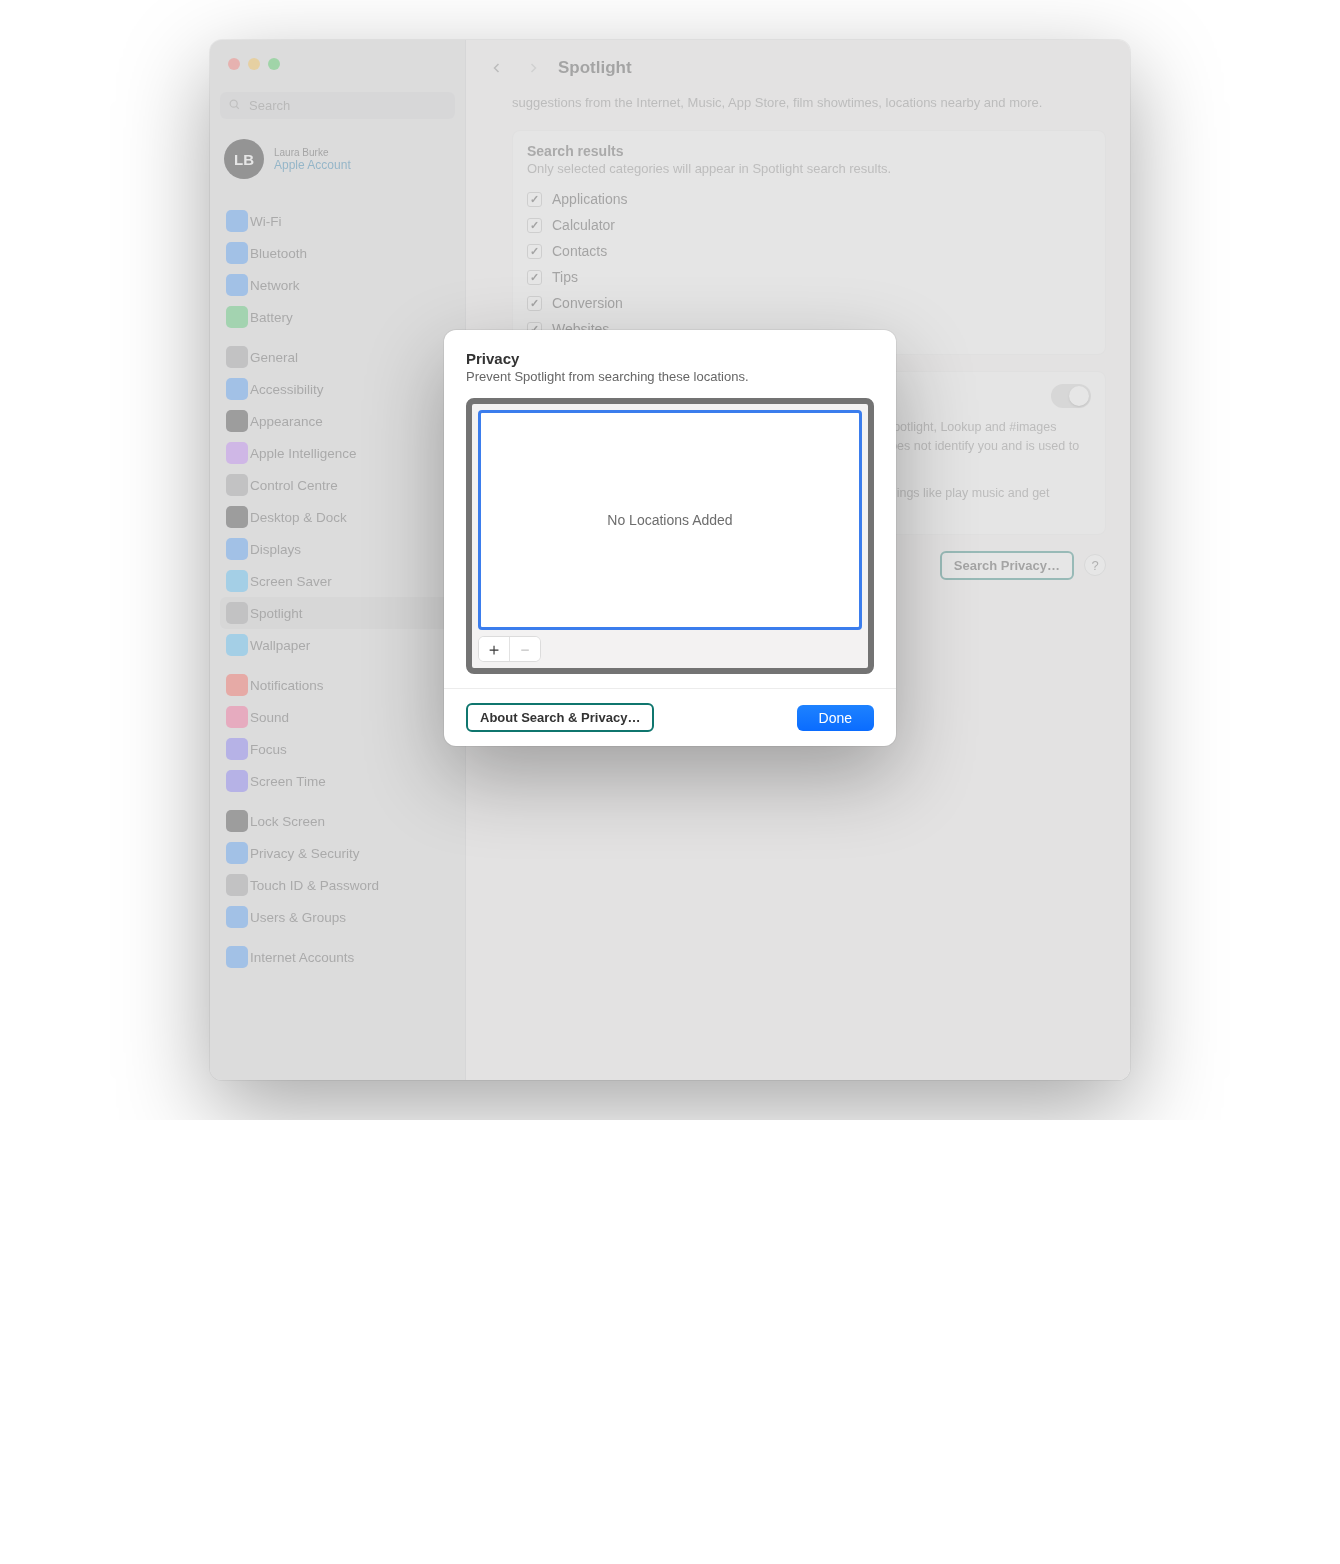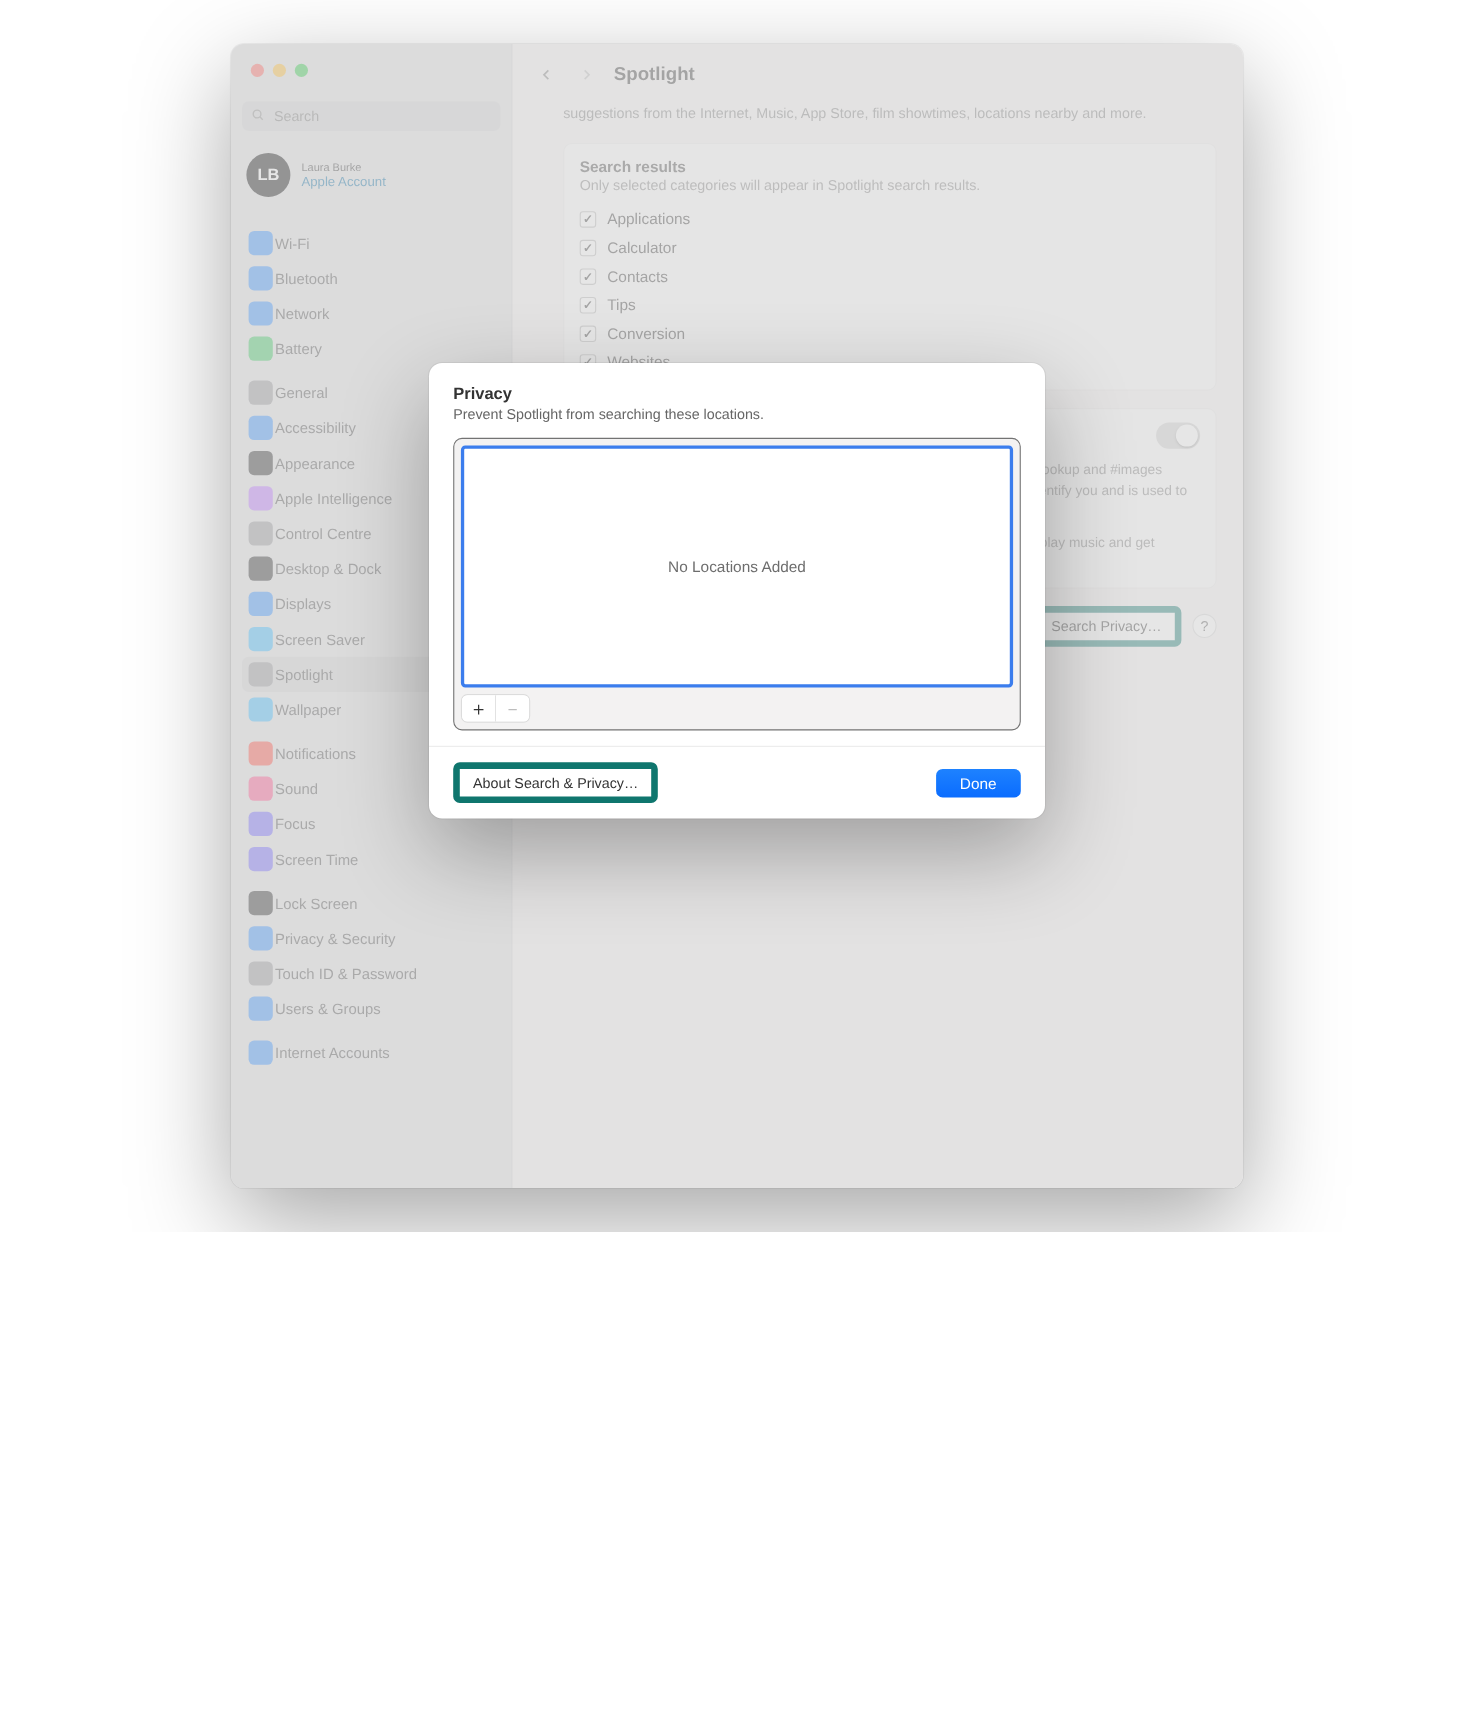--- a/index.html
+++ b/index.html
@@ -122,47 +122,47 @@
   }
   .check.on::after{content:"✓";}
   .help-row {display:flex;justify-content:space-between;align-items:flex-start;}
   .switch{
     width:40px;height:24px;border-radius:12px;background:#cfcfcf;position:relative;flex-shrink:0;
   }
   .switch::after{content:"";position:absolute;width:20px;height:20px;border-radius:50%;background:#fff;top:2px;right:2px;box-shadow:0 1px 2px rgba(0,0,0,0.3);}
   .link{color:#0a66ff;}
   .footer-row{display:flex;justify-content:flex-end;gap:10px;align-items:center;margin-top:8px;}
   .pill-btn{
-    background:#fff;border:6px solid #0f766e;border-radius:6px;
-    padding:5px 12px;font-size:13px;color:#333;
+    background:#fff;border:2px solid #0f766e;border-radius:6px;
+    padding:5px 12px;font-size:13px;color:#333;font-weight:bold;
   }
   .help-circle{
     width:22px;height:22px;border-radius:11px;border:1px solid #d4d4d4;background:#fff;
     display:flex;align-items:center;justify-content:center;font-size:13px;color:#555;
   }
   
   .dim{
     position:absolute;inset:0;background:rgba(218,218,218,0.68);
     z-index:40;
   }
   .modal{
     position:absolute;z-index:50;
     left:50%;transform:translateX(-50%);
     top:290px;
-    width:560px;
+    width:452px;
     background:#fff;border-radius:12px;
     box-shadow:0 30px 80px rgba(0,0,0,0.3),0 0 0 1px rgba(0,0,0,0.05);
     overflow:hidden;
     display:flex;flex-direction:column;
   }
   .modal-body{padding:20px 22px 14px 22px;}
   .modal-title{font-size:15px;font-weight:700;margin-bottom:2px;}
   .modal-sub{font-size:13px;color:#666;margin-bottom:14px;}
   .list-box-wrap{
-    background:#f3f2f2;border:1px solid #737373;border-radius:8px;
+    background:#f3f2f2;border:6px solid #737373;border-radius:8px;
     padding:6px;
   }
   .list-box{
     height:220px;border:3px solid #3b7ded;border-radius:4px;
     background:#fff;display:flex;align-items:center;justify-content:center;
     color:#6d6d6d;font-size:14px;
   }
   .pm-row{margin-top:6px;display:flex;}
   .pm{
     display:flex;background:#fff;border:1px solid #dcdcdc;border-radius:6px;

